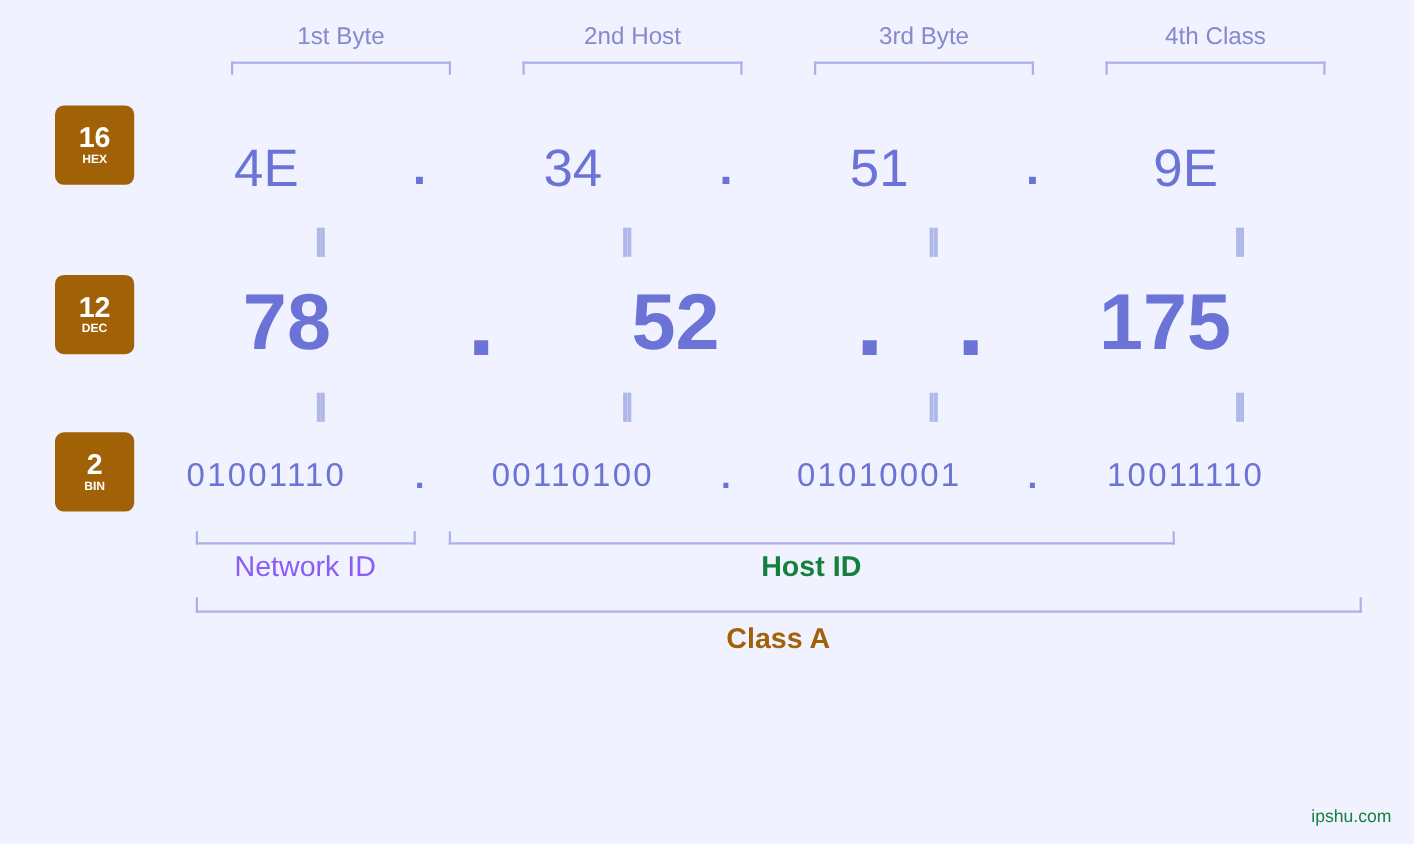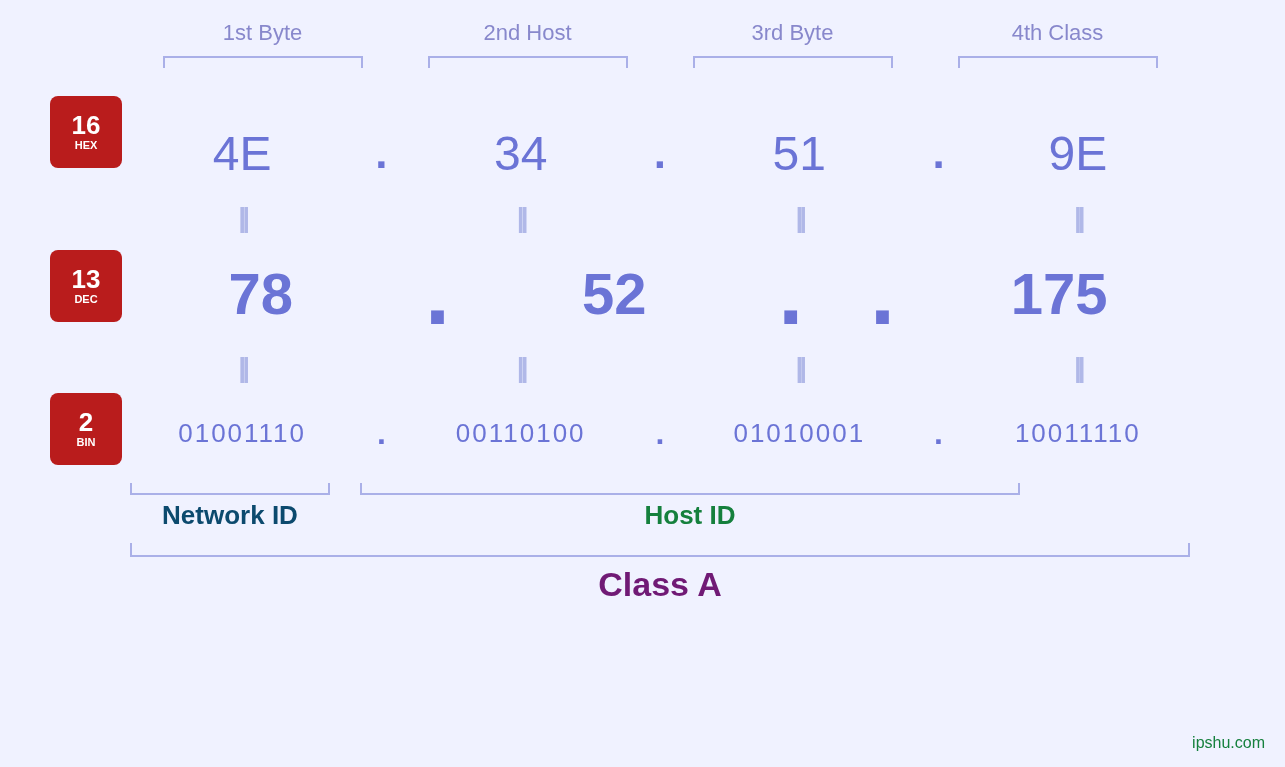--- a/index.html
+++ b/index.html
@@ -10,20 +10,21 @@
       font-family: Arial, sans-serif;
       overflow: hidden;
       position: relative;
     }
 
     .main-container {
       width: 1285px;
       height: 767px;
       display: flex;
       flex-direction: column;
+      align-items: center;
       justify-content: flex-start;
       padding-top: 20px;
       position: relative;
     }
 
     
     .byte-headers {
       display: flex;
       width: 1060px;
       margin-left: 130px;
@@ -58,21 +59,21 @@
     
     .base-badge {
       position: absolute;
       left: 50px;
       display: flex;
       flex-direction: column;
       align-items: center;
       justify-content: center;
       width: 72px;
       height: 72px;
-      background: #b91c1c;
+      background: #a16207;
       border-radius: 8px;
       color: white;
       font-weight: bold;
     }
 
     .base-number {
       font-size: 26px;
       line-height: 1;
     }
 
@@ -107,26 +108,26 @@
       width: 200px;
       color: #6b74d6;
     }
 
     .hex-row .byte-value {
       font-size: 48px;
       font-weight: normal;
     }
 
     .dec-row .byte-value {
-      font-size: 58px;
+      font-size: 72px;
       font-weight: bold;
     }
 
     .bin-row .byte-value {
-      font-size: 26px;
+      font-size: 30px;
       font-weight: normal;
       letter-spacing: 2px;
     }
 
     .dot {
       color: #6b74d6;
       font-size: 60px;
       font-weight: bold;
       width: 30px;
       text-align: center;
@@ -190,23 +191,23 @@
 
     .bottom-labels-row {
       display: flex;
       width: 100%;
       align-items: center;
     }
 
     .network-id-label {
       width: 200px;
       text-align: center;
-      color: #0c4a6e;
+      color: #8b5cf6;
       font-size: 26px;
-      font-weight: bold;
+      font-weight: normal;
     }
 
     .host-id-label {
       width: 660px;
       text-align: center;
       color: #15803d;
       font-size: 26px;
       font-weight: bold;
       margin-left: 30px;
     }
@@ -224,22 +225,22 @@
       margin-bottom: 8px;
       
       border-left: 2px solid #aab0e8;
       border-right: 2px solid #aab0e8;
       height: 14px;
       border-top: none;
     }
 
     .class-a-label {
       text-align: center;
-      color: #701a75;
-      font-size: 34px;
+      color: #a16207;
+      font-size: 26px;
       font-weight: bold;
       margin-top: 0;
     }
 
     
     .watermark {
       position: absolute;
       bottom: 15px;
       right: 20px;
       color: #15803d;
@@ -288,21 +289,21 @@
     <div style="width:30px;"></div>
     <div class="equals-symbol">||</div>
     <div style="width:30px;"></div>
     <div class="equals-symbol">||</div>
     <div style="width:30px;"></div>
     <div class="equals-symbol">||</div>
   </div>
 
   <div style="position:relative; width:1285px;">
     <div class="base-badge" style="top:12px;">
-      <span class="base-number">13</span>
+      <span class="base-number">12</span>
       <span class="base-label">DEC</span>
     </div>
     <div class="values-row dec-row">
       <div class="values-content">
         <div class="byte-value">78</div>
         <div class="dot">.</div>
         <div class="byte-value">52</div>
         <div class="dot">.</div>
         <div class="dot">.</div>
         <div class="byte-value">175</div>

